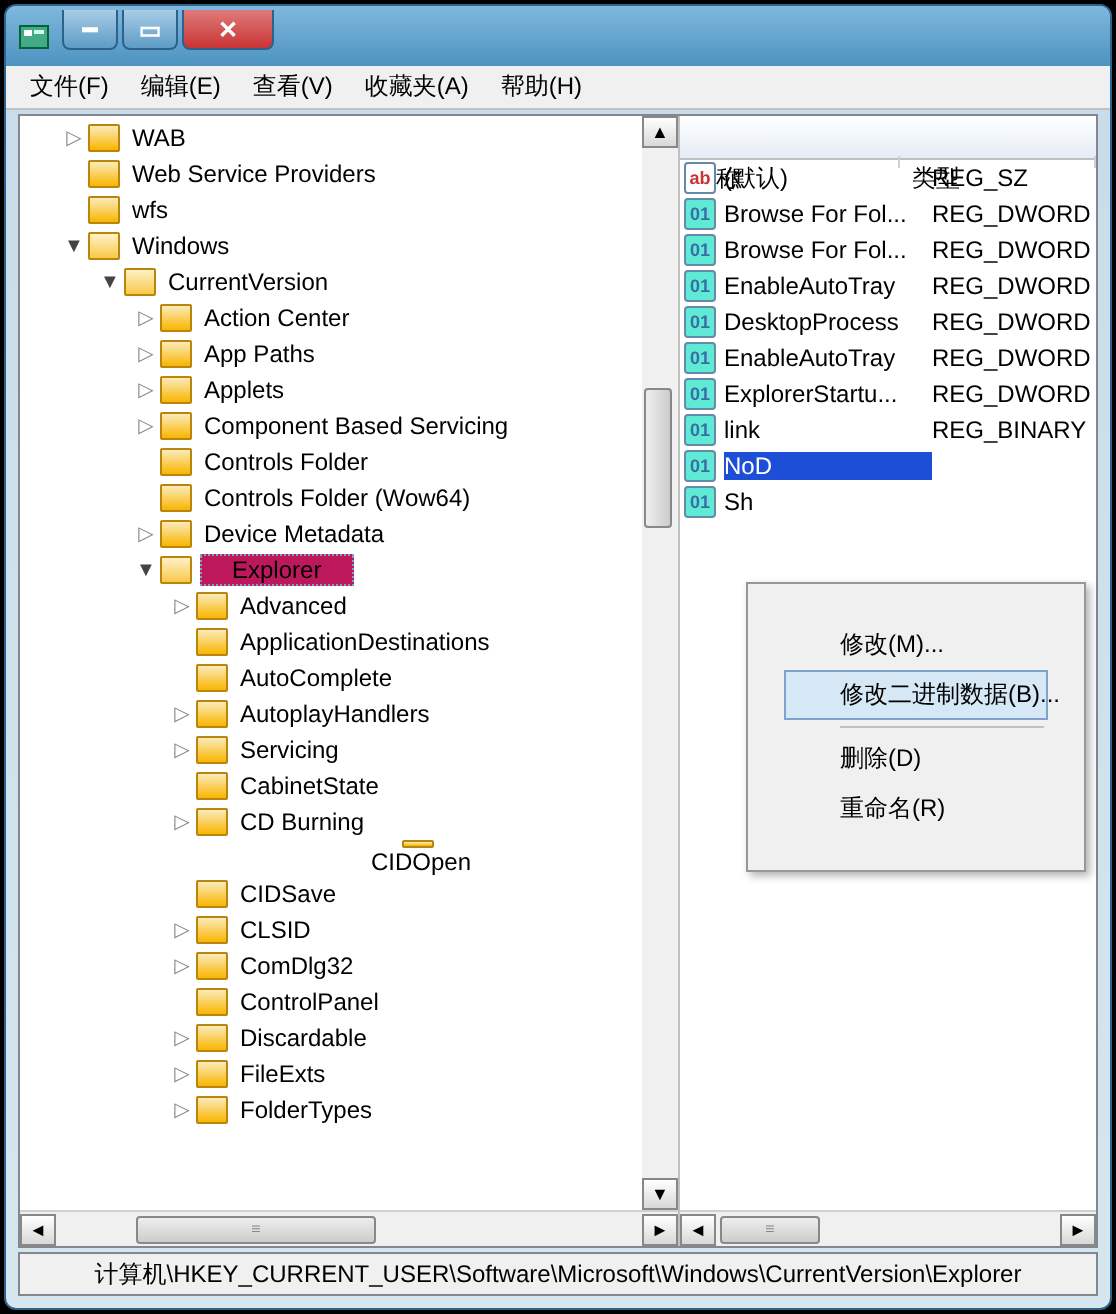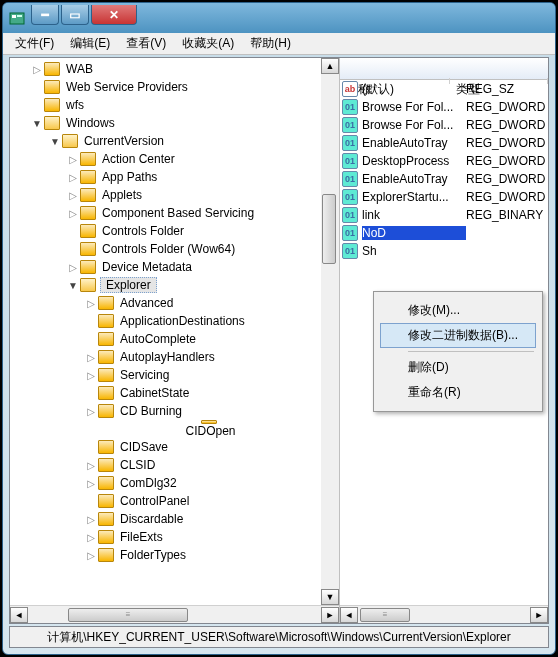--- a/index.html
+++ b/index.html
@@ -23,21 +23,21 @@
 .leftpane { width: 330px; border-right: 1px solid #c0c0c0; display: flex; flex-direction: column; }
 .rightpane { flex: 1; display: flex; flex-direction: column; }
 
 .tree { flex: 1; overflow: auto; padding: 2px; }
 .treerow { display: flex; align-items: center; height: 18px; white-space: nowrap; cursor: pointer; }
 .twisty { width: 14px; display: inline-flex; justify-content: center; color: #888; font-size: 10px; cursor: pointer; }
 .twisty.open { color: #444; }
 .folder { width: 16px; height: 14px; margin-right: 4px; background: linear-gradient(to bottom, #fceabb 0%, #f8b500 100%); border: 1px solid #b8860b; border-radius: 1px; }
 .folder.open { background: linear-gradient(to bottom, #fff2c7 0%, #f8c84b 100%); }
 .treelabel { padding: 0 2px; }
-.treelabel.sel { background: #e5e5e5; border: 1px dotted #7da2ce; padding: 0 5px; }
+.treelabel.sel { background: #be185d; border: 1px dotted #7da2ce; padding: 0 15px; }
 
 .listhdr { display: flex; height: 22px; background: linear-gradient(to bottom, #fff, #e4ecf7); border-bottom: 1px solid #c0c0c0; }
 .hcell { border-right: 1px solid #d0d0d0; padding: 3px 6px; cursor: pointer; margin-top: 20px; }
 .hname { width: 110px; }
 .htype { flex: 1; }
 
 .list { flex: 1; overflow: auto; position: relative; }
 .listrow { display: flex; align-items: center; height: 18px; padding-left: 2px; cursor: pointer; }
 .vicon { width: 16px; height: 16px; margin-right: 4px; border: 1px solid #6688aa; border-radius: 2px; font-size: 9px; display: flex; align-items: center; justify-content: center; font-weight: bold; }
 .vicon.str { background: #fff; color: #c83434; }
@@ -46,21 +46,21 @@
 .vtype { overflow: hidden; white-space: nowrap; }
 .vname.sel { background: #1d4ed8; color: #fff; }
 
 .hscroll { height: 18px; background: #f0f0f0; border-top: 1px solid #d0d0d0; display: flex; align-items: center; }
 .sbtn { width: 18px; height: 16px; background: linear-gradient(to bottom, #fff, #d8d8d8); border: 1px solid #888; font-size: 9px; display: flex; align-items: center; justify-content: center; cursor: pointer; }
 .strack { flex: 1; height: 16px; position: relative; }
 .sthumb { position: absolute; height: 14px; top: 1px; background: linear-gradient(to bottom, #eee, #ccc); border: 1px solid #888; border-radius: 2px; cursor: pointer; display:flex; align-items:center; justify-content:center; font-size:8px; color:#888;}
 
 .statusbar { height: 22px; margin: 0 6px 6px 6px; background: #f0f0f0; border: 1px solid #828790; padding: 2px 4px; overflow: hidden; white-space: nowrap; text-align: center; }
 
-.ctxmenu { position: absolute; background: #f0f0f0; border: 1px solid #979797; box-shadow: 2px 2px 4px rgba(0,0,0,0.3); padding: 6px; z-index: 100; width: 170px; }
+.ctxmenu { position: absolute; background: #f0f0f0; border: 1px solid #979797; box-shadow: 2px 2px 4px rgba(0,0,0,0.3); padding: 18px; z-index: 100; width: 170px; }
 .ctxitem { padding: 4px 20px 4px 28px; cursor: pointer; white-space: nowrap; }
 .ctxitem:hover, .ctxitem.hover { background: #d6e8f6; border: 1px solid #7da2ce; padding: 3px 19px 3px 27px; }
 .ctxsep { height: 1px; background: #c0c0c0; margin: 3px 2px 3px 28px; }
 
 .vscroll { position: absolute; right: 0; top: 0; bottom: 18px; width: 18px; background: #f0f0f0; display: flex; flex-direction: column; }
 .vscroll .vtrack { flex:1; position:relative;}
 .vscroll .vthumb { position:absolute; left:1px; width:14px; background: linear-gradient(to right, #eee, #ccc); border: 1px solid #888; border-radius:2px; cursor:pointer;}
 </style>
 </head>
 <body>

